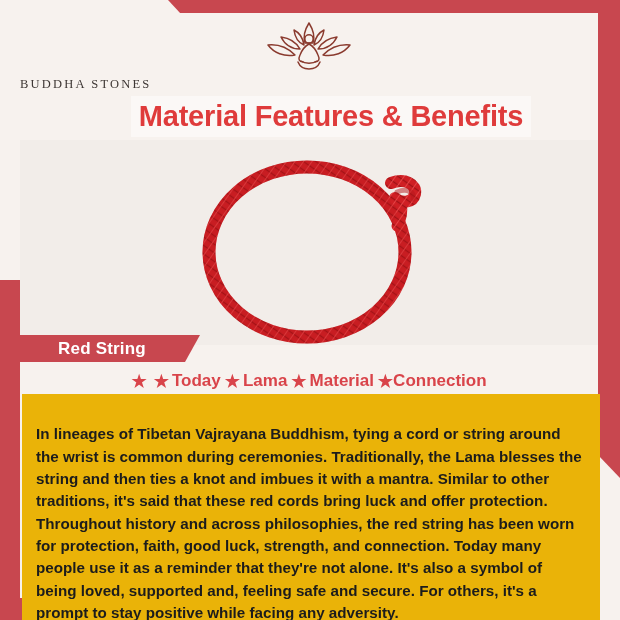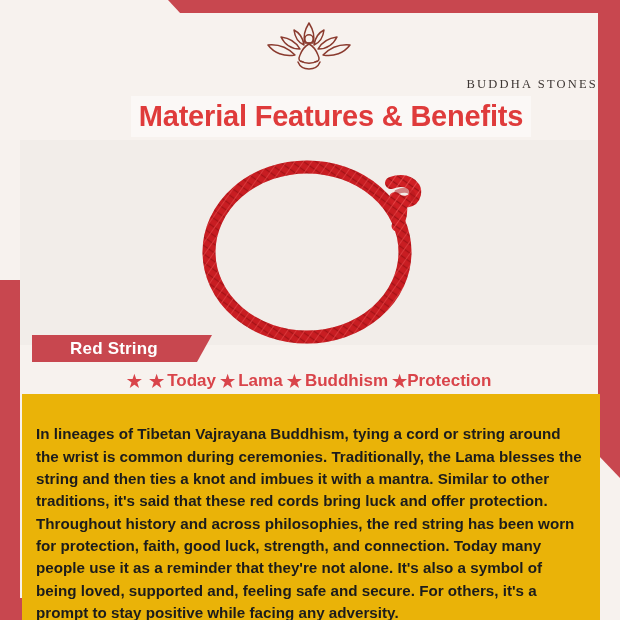--- a/index.html
+++ b/index.html
@@ -65,21 +65,21 @@
     bottom: 22px;
     background: #f7f2ee;
   }
 
   
   .logo-wrap {
     position: absolute;
     top: 4px;
     left: 0;
     width: 100%;
-    text-align: right;
+    text-align: left;
   }
   .logo-mark {
     display: block;
     margin: 0 auto;
   }
   .logo-word {
     margin-top: 2px;
     font-family: "Liberation Serif", serif;
     font-size: 12.5px;
     letter-spacing: 2.2px;
@@ -117,21 +117,21 @@
     height: 205px;
     background: #f2ede9;
     overflow: hidden;
   }
   .photo svg { display: block; margin: 0 auto; }
 
   
   .tag {
     position: absolute;
     top: 322px;
-    left: 12px;
+    left: 0;
     width: 180px;
     height: 27px;
     background: #c8474f;
     clip-path: polygon(0 0, 180px 0, 165px 27px, 0 27px);
     display: flex;
     align-items: center;
   }
   .tag-text {
     color: #ffffff;
     font-size: 17px;
@@ -262,25 +262,25 @@
       <span class="benefit">
         <span class="star">★</span>
         <span>Today</span>
       </span>
       <span class="benefit">
         <span class="star">★</span>
         <span>Lama</span>
       </span>
       <span class="benefit">
         <span class="star">★</span>
-        <span>Buddhism</span>
+        <span>Material</span>
       </span>
       <span class="benefit tight">
         <span class="star">★</span>
-        <span>Protection</span>
+        <span>Connection</span>
       </span>
     </div>
 
     <div class="desc-panel">
       <p class="desc-text">In lineages of Tibetan Vajrayana Buddhism, tying a cord or string around the wrist is common during ceremonies. Traditionally, the Lama blesses the string and then ties a knot and imbues it with a mantra. Similar to other traditions, it's said that these red cords bring luck and offer protection. Throughout history and across philosophies, the red string has been worn for protection, faith, good luck, strength, and connection. Today many people use it as a reminder that they're not alone. It's also a symbol of being loved, supported and, feeling safe and secure. For others, it's a prompt to stay positive while facing any adversity.</p>
     </div>
 
   </div>
 </div>
 

